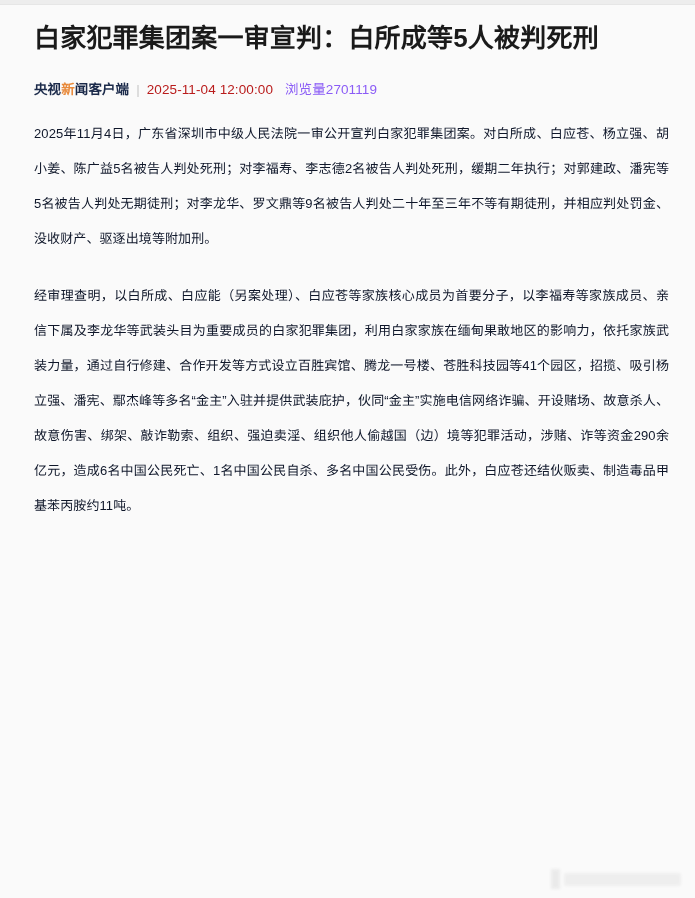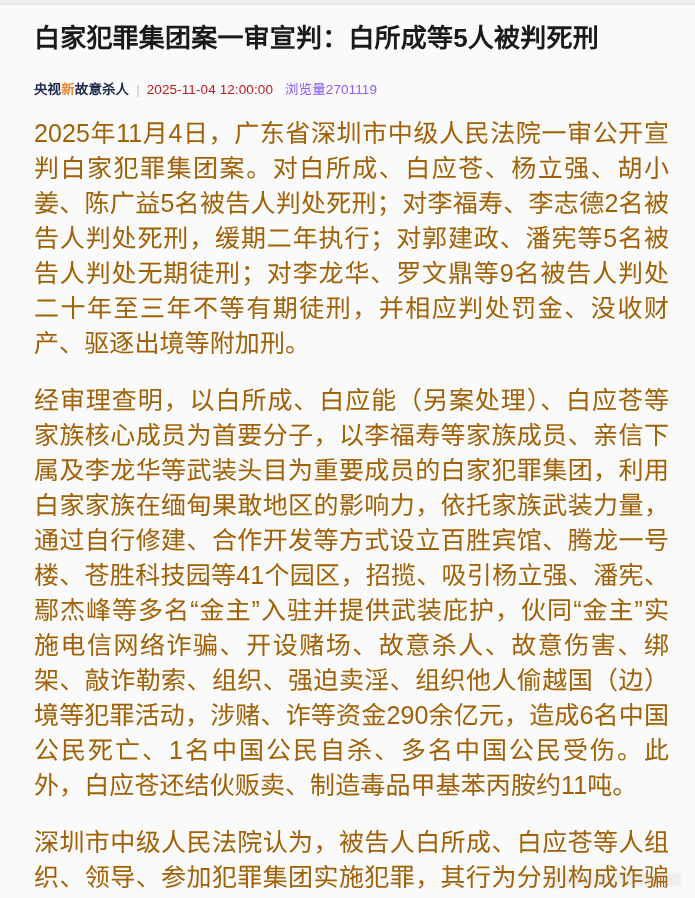--- a/index.html
+++ b/index.html
@@ -71,23 +71,23 @@
   .meta-views {
     color: #8b5cf6;
     margin-left: 12px;
     letter-spacing: 0.1px;
   }
   .article-body {
     margin-top: 18px;
   }
   .article-body p {
     margin: 0 0 22px 0;
-    font-size: 25px;
+    font-size: 13px;
     line-height: 35px;
-    color: #a16207;
+    color: #0f172a;
     text-align: justify;
     text-justify: inter-ideograph;
     letter-spacing: 0.1px;
   }
   .watermark {
     position: absolute;
     right: 18px;
     bottom: 6px;
     width: 130px;
     height: 26px;
@@ -114,30 +114,29 @@
 </head>
 <body>
 
 <div class="top-strip"></div>
 
 <div class="page">
 
   <h1 class="article-title">白家犯罪集团案一审宣判：白所成等5人被判死刑</h1>
 
   <div class="byline">
-    <span class="source"><span>央视</span><span class="hl">新</span><span>故意杀人</span></span>
+    <span class="source"><span>央视</span><span class="hl">新</span><span>闻客户端</span></span>
     <span class="byline-sep">|</span>
     <span class="meta-time">2025-11-04 12:00:00</span>
     <span class="meta-views">浏览量2701119</span>
   </div>
 
   <div class="article-body">
     <p>2025年11月4日，广东省深圳市中级人民法院一审公开宣判白家犯罪集团案。对白所成、白应苍、杨立强、胡小姜、陈广益5名被告人判处死刑；对李福寿、李志德2名被告人判处死刑，缓期二年执行；对郭建政、潘宪等5名被告人判处无期徒刑；对李龙华、罗文鼎等9名被告人判处二十年至三年不等有期徒刑，并相应判处罚金、没收财产、驱逐出境等附加刑。</p>
     <p>经审理查明，以白所成、白应能（另案处理）、白应苍等家族核心成员为首要分子，以李福寿等家族成员、亲信下属及李龙华等武装头目为重要成员的白家犯罪集团，利用白家家族在缅甸果敢地区的影响力，依托家族武装力量，通过自行修建、合作开发等方式设立百胜宾馆、腾龙一号楼、苍胜科技园等41个园区，招揽、吸引杨立强、潘宪、鄢杰峰等多名“金主”入驻并提供武装庇护，伙同“金主”实施电信网络诈骗、开设赌场、故意杀人、故意伤害、绑架、敲诈勒索、组织、强迫卖淫、组织他人偷越国（边）境等犯罪活动，涉赌、诈等资金290余亿元，造成6名中国公民死亡、1名中国公民自杀、多名中国公民受伤。此外，白应苍还结伙贩卖、制造毒品甲基苯丙胺约11吨。</p>
-    <p>深圳市中级人民法院认为，被告人白所成、白应苍等人组织、领导、参加犯罪集团实施犯罪，其行为分别构成诈骗罪、故意杀人罪、故意伤害罪等12项罪名。法庭根据各被告人犯罪的事实、性质、情节和对于社会的危害程度，依法作出上述判决。</p>
   </div>
 
   <div class="watermark">
     <div class="wm-bar"></div>
     <div class="wm-blob"></div>
   </div>
 
 </div>
 
 </body></html>

